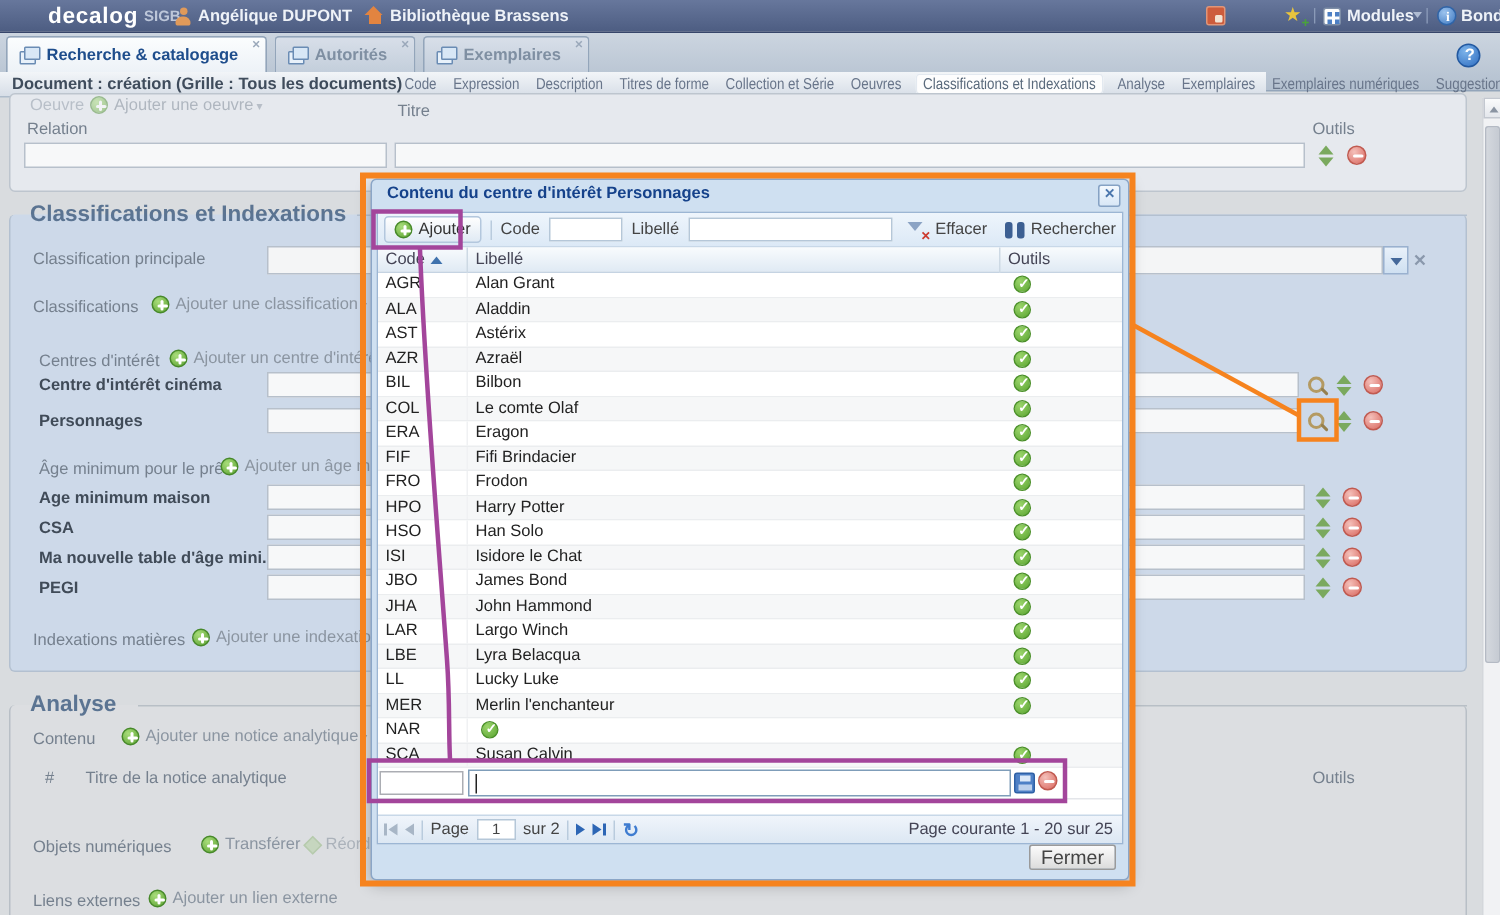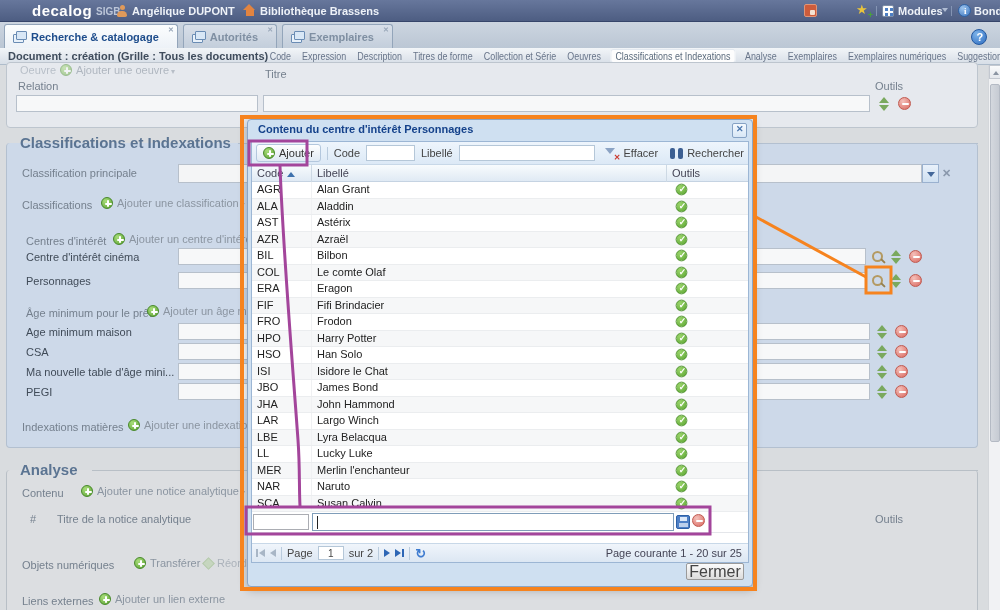--- a/index.html
+++ b/index.html
@@ -36,21 +36,21 @@
   .tab{position:relative;height:24px;padding:0 18px 0 8px;display:flex;align-items:center;gap:5px;border:1px solid #93a5ba;border-bottom:none;border-radius:3px 3px 0 0;background:linear-gradient(#d8dfe9,#c3cedb);color:#7f8fa2;font-weight:bold;white-space:nowrap;}
   .tab.active{background:linear-gradient(#fbfdfe,#edf2f7);color:#1e4d8c;}
   .tab-x{position:absolute;right:3px;top:1px;font-size:7px;color:#9aa8ba;}
   .tab-ic{position:relative;width:13px;height:11px;display:inline-block;}
   .tab-ic::before{content:"";position:absolute;left:0;top:3px;width:9px;height:7px;background:#e8f1fa;border:1px solid #6a8cb4;border-radius:1px;}
   .tab-ic::after{content:"";position:absolute;left:3px;top:0;width:9px;height:7px;background:#d8e7f6;border:1px solid #6a8cb4;border-radius:1px;}
   .ic-help{position:absolute;left:971px;top:29px;width:16px;height:16px;border-radius:50%;background:radial-gradient(circle at 35% 30%,#7db4ea,#2e6cc0);border:1px solid #2258a0;}
   .ic-help::after{content:"?";position:absolute;left:4.5px;top:1px;color:#fff;font-weight:bold;font-size:11px;}
 
   
-  #docbar{position:absolute;left:0;top:48px;width:1000px;height:17px;background:linear-gradient(#f2f5f8,#d7dee7);border-bottom:1px solid #aebccb;}
+  #docbar{position:absolute;left:0;top:48px;width:844px;height:17px;background:linear-gradient(#f2f5f8,#d7dee7);border-bottom:1px solid #aebccb;}
   #doc-title{position:absolute;left:8px;top:2px;font-weight:bold;color:#3f4c5c;font-size:11px;white-space:nowrap;}
   #doc-menu{position:absolute;left:268px;top:1px;display:flex;gap:9px;align-items:center;white-space:nowrap;transform:scaleX(.85);transform-origin:left center;font-size:10.5px;}
   .doc-item{color:#68758a;padding:1px 2px;}
   .doc-item.active{background:#fdfdfd;border-radius:3px;padding:1px 6px;color:#5a6a7c;box-shadow:0 0 0 1px #e3e9f0 inset;}
 
   
   .glbl{position:absolute;font-size:11px;color:#75808e;white-space:nowrap;}
   .finp{position:absolute;height:17px;background:#f7f8f9;border:1px solid #b7c0cb;}
   .legend{position:absolute;font-size:15px;font-weight:bold;color:#5b7492;white-space:nowrap;}
   .fs-line{position:absolute;height:0;border-top:1px solid #b3c0d0;}
@@ -76,21 +76,21 @@
   .ic-mag::after{content:"";position:absolute;left:9px;top:10px;width:6px;height:2px;background:#96804e;transform:rotate(45deg);border-radius:1px;}
   .ic-check{width:13px;height:13px;border-radius:50%;background:radial-gradient(circle at 35% 30%,#9bd56b,#5aa431);border:1px solid #4a8f28;display:inline-block;position:relative;}
   .ic-check::after{content:"✓";position:absolute;left:2.5px;top:-1px;color:#fff;font-size:10px;font-weight:bold;}
   .ic-diamond{width:9px;height:9px;background:#b9d2a9;border:1px solid #9dbd8b;transform:rotate(45deg);display:inline-block;flex:0 0 auto;}
 
   .combo-btn{position:absolute;width:17px;height:19px;background:linear-gradient(#e9f1fa,#cfe0f1);border:1px solid #9ab1cf;}
   .combo-btn::after{content:"";position:absolute;left:4px;top:7px;border-left:4px solid transparent;border-right:4px solid transparent;border-top:5px solid #44689a;}
   .x-small{position:absolute;color:#8a98ac;font-size:11px;font-weight:bold;}
 
   .frow{position:absolute;left:0;width:978px;height:22px;}
-  .frow .bl{position:absolute;left:26px;top:3px;font-size:11px;font-weight:normal;color:#404b58;white-space:nowrap;}
+  .frow .bl{position:absolute;left:26px;top:3px;font-size:11px;font-weight:bold;color:#404b58;white-space:nowrap;}
   .frow .fin{position:absolute;left:178px;top:0;height:17px;background:#f7f8f9;border:1px solid #b7c0cb;}
   .int .fin{width:688px;}
   .age .fin{width:692px;}
   .int .ic-mag{position:absolute;left:871px;top:2px;}
   .int .ic-ud{position:absolute;left:891px;top:2px;}
   .int .ic-rm{position:absolute;left:909px;top:2px;}
   .age .ic-ud{position:absolute;left:877px;top:2px;}
   .age .ic-rm{position:absolute;left:895px;top:2px;}
 
   
@@ -147,21 +147,21 @@
   #m-paging{height:19px;flex:0 0 auto;background:linear-gradient(#f0f5fb,#dce7f3);border-top:1px solid #c8d8e8;display:flex;align-items:center;gap:5px;padding:0 4px;color:#444;}
   .pg{display:inline-flex;align-items:center;gap:1px;}
   .pg.dis{color:#a8b6c6;}
   .pg.en{color:#2d66b5;}
   .tri-l{width:0;height:0;border-top:4px solid transparent;border-bottom:4px solid transparent;border-right:6px solid currentColor;}
   .tri-r{width:0;height:0;border-top:4px solid transparent;border-bottom:4px solid transparent;border-left:6px solid currentColor;}
   .pbar{width:2px;height:8px;background:currentColor;}
   #pg-input{width:26px;height:14px;background:#fff;border:1px solid #b5c7d8;text-align:center;font-size:10px;padding-top:1px;}
   .ic-refresh::before{content:"↻";color:#3f7cd0;font-weight:bold;font-size:13px;}
   #pg-status{margin-left:auto;padding-right:2px;color:#445;}
-  #btn-fermer{position:absolute;right:8px;bottom:6px;width:58px;height:17px;background:linear-gradient(#fbfbfb,#dcdcdc);border:1px solid #9a9a9a;border-radius:2px;text-align:center;color:#444;font-size:16px;line-height:15px;}
+  #btn-fermer{position:absolute;right:8px;bottom:6px;width:58px;height:17px;background:linear-gradient(#fbfbfb,#dcdcdc);border:1px solid #9a9a9a;border-radius:2px;text-align:center;color:#444;font-size:13px;line-height:15px;}
 
   
   #anno{position:absolute;left:0;top:0;width:1000px;height:610px;pointer-events:none;z-index:50;}
 </style>
 </head>
 <body>
 
 <div id="screen">
 
   <div id="topbar">
@@ -457,21 +457,20 @@
             <span class="tc lib">Lucky Luke</span>
             <span class="tc tools"><span class="ic-check"></span></span>
           </div>
           <div class="trow alt">
             <span class="tc code">MER</span>
             <span class="tc lib">Merlin l'enchanteur</span>
             <span class="tc tools"><span class="ic-check"></span></span>
           </div>
           <div class="trow">
             <span class="tc code">NAR</span>
-            <span class="tc lib">Naruto</span>
             <span class="tc tools"><span class="ic-check"></span></span>
           </div>
           <div class="trow alt">
             <span class="tc code">SCA</span>
             <span class="tc lib">Susan Calvin</span>
             <span class="tc tools"><span class="ic-check"></span></span>
           </div>
         </div>
       <div id="edit-row">
         <div id="er-code"></div>

